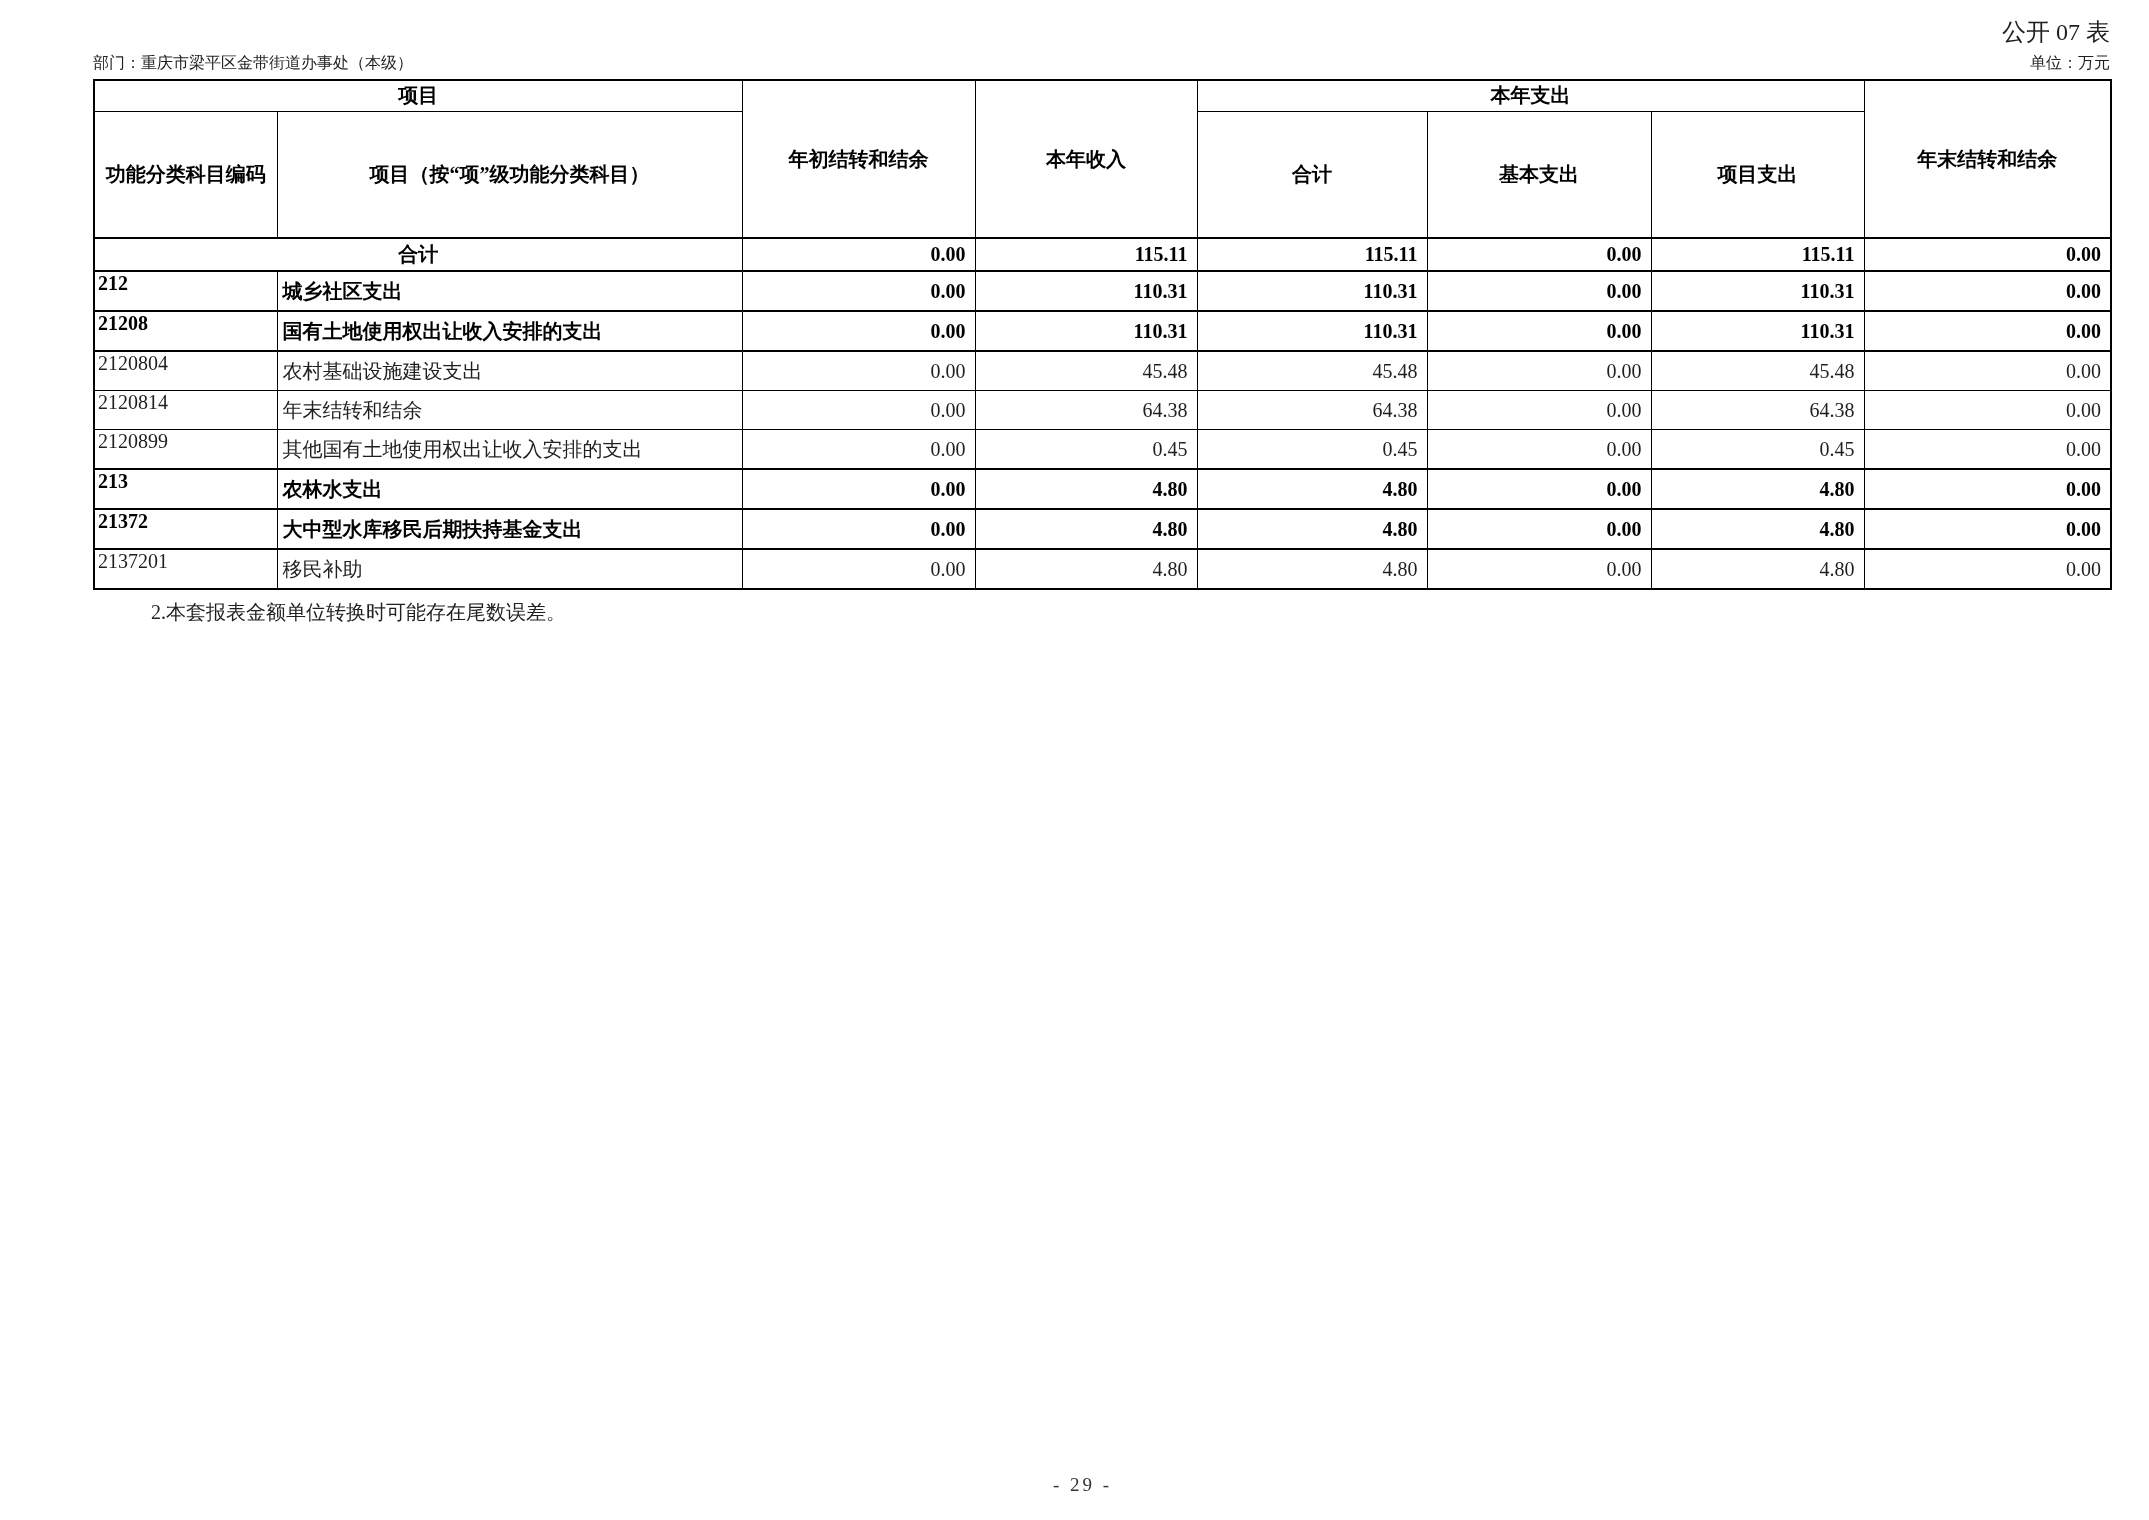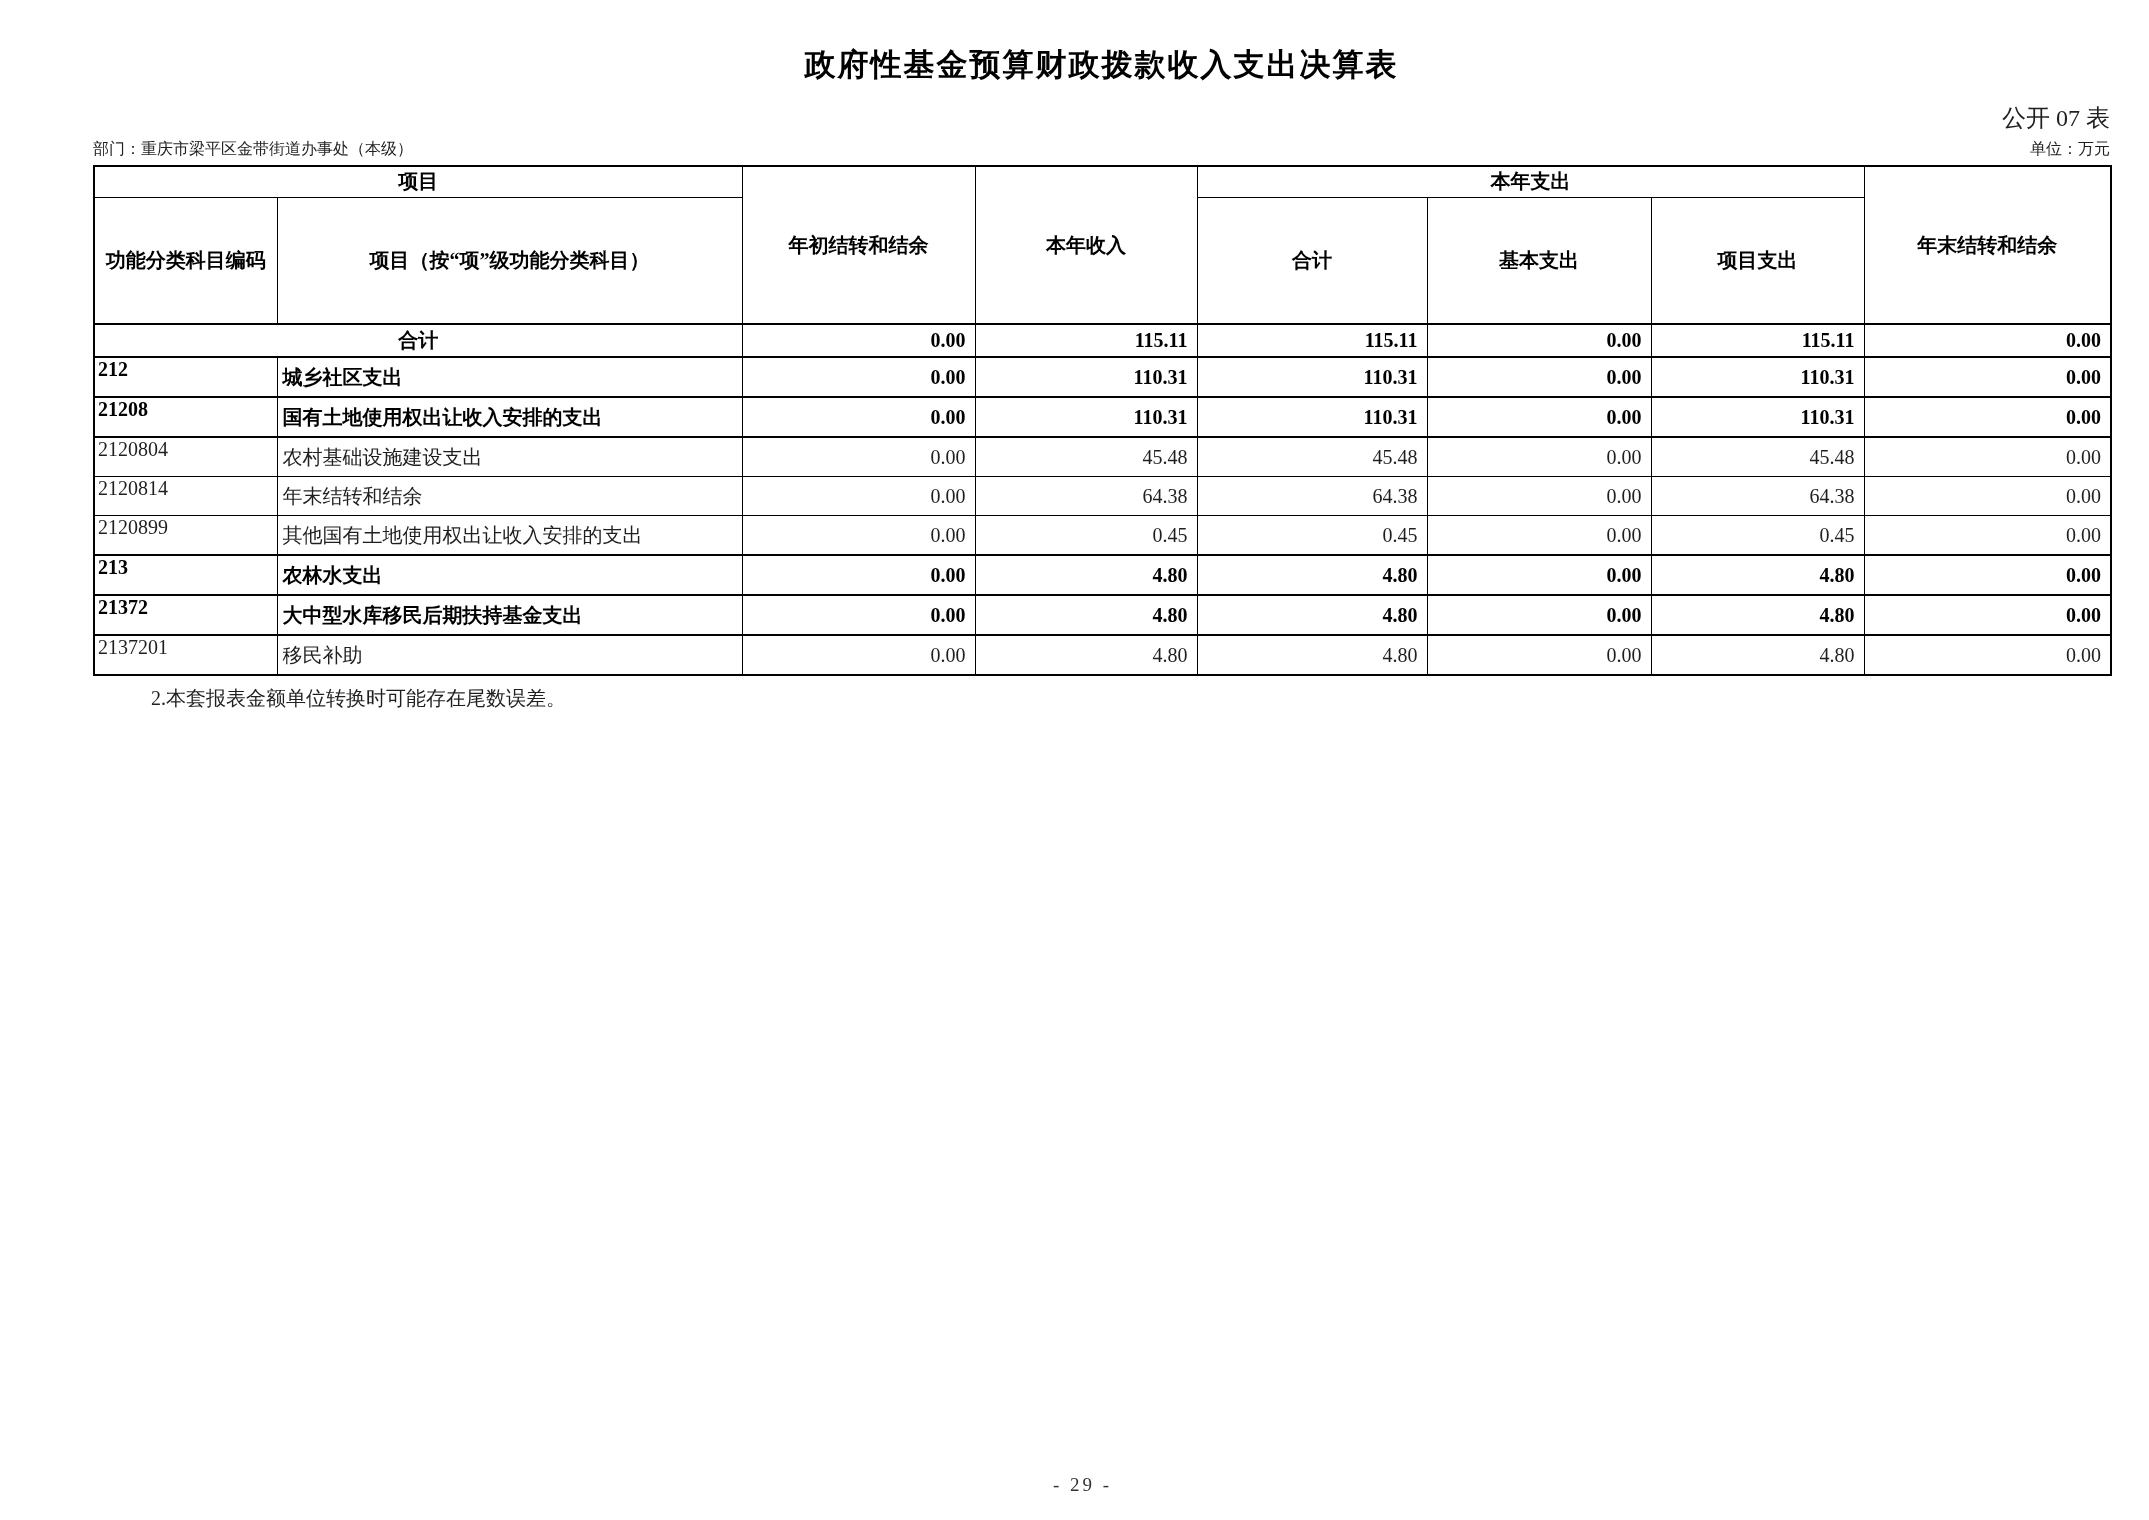--- a/index.html
+++ b/index.html
@@ -82,21 +82,20 @@
     color: #333;
     letter-spacing: 3px;
   }
 </style>
 </head>
 <body>
 
 <div class="page">
   <div class="content">
 
-    <div class="title">政府性基金预算财政拨款收入支出决算表</div>
 
     <div class="form-code">公开 07 表</div>
 
     <div class="meta-row">
       <span>部门：重庆市梁平区金带街道办事处（本级）</span>
       <span>单位：万元</span>
     </div>
 
     <table class="budget">
       <colgroup>

